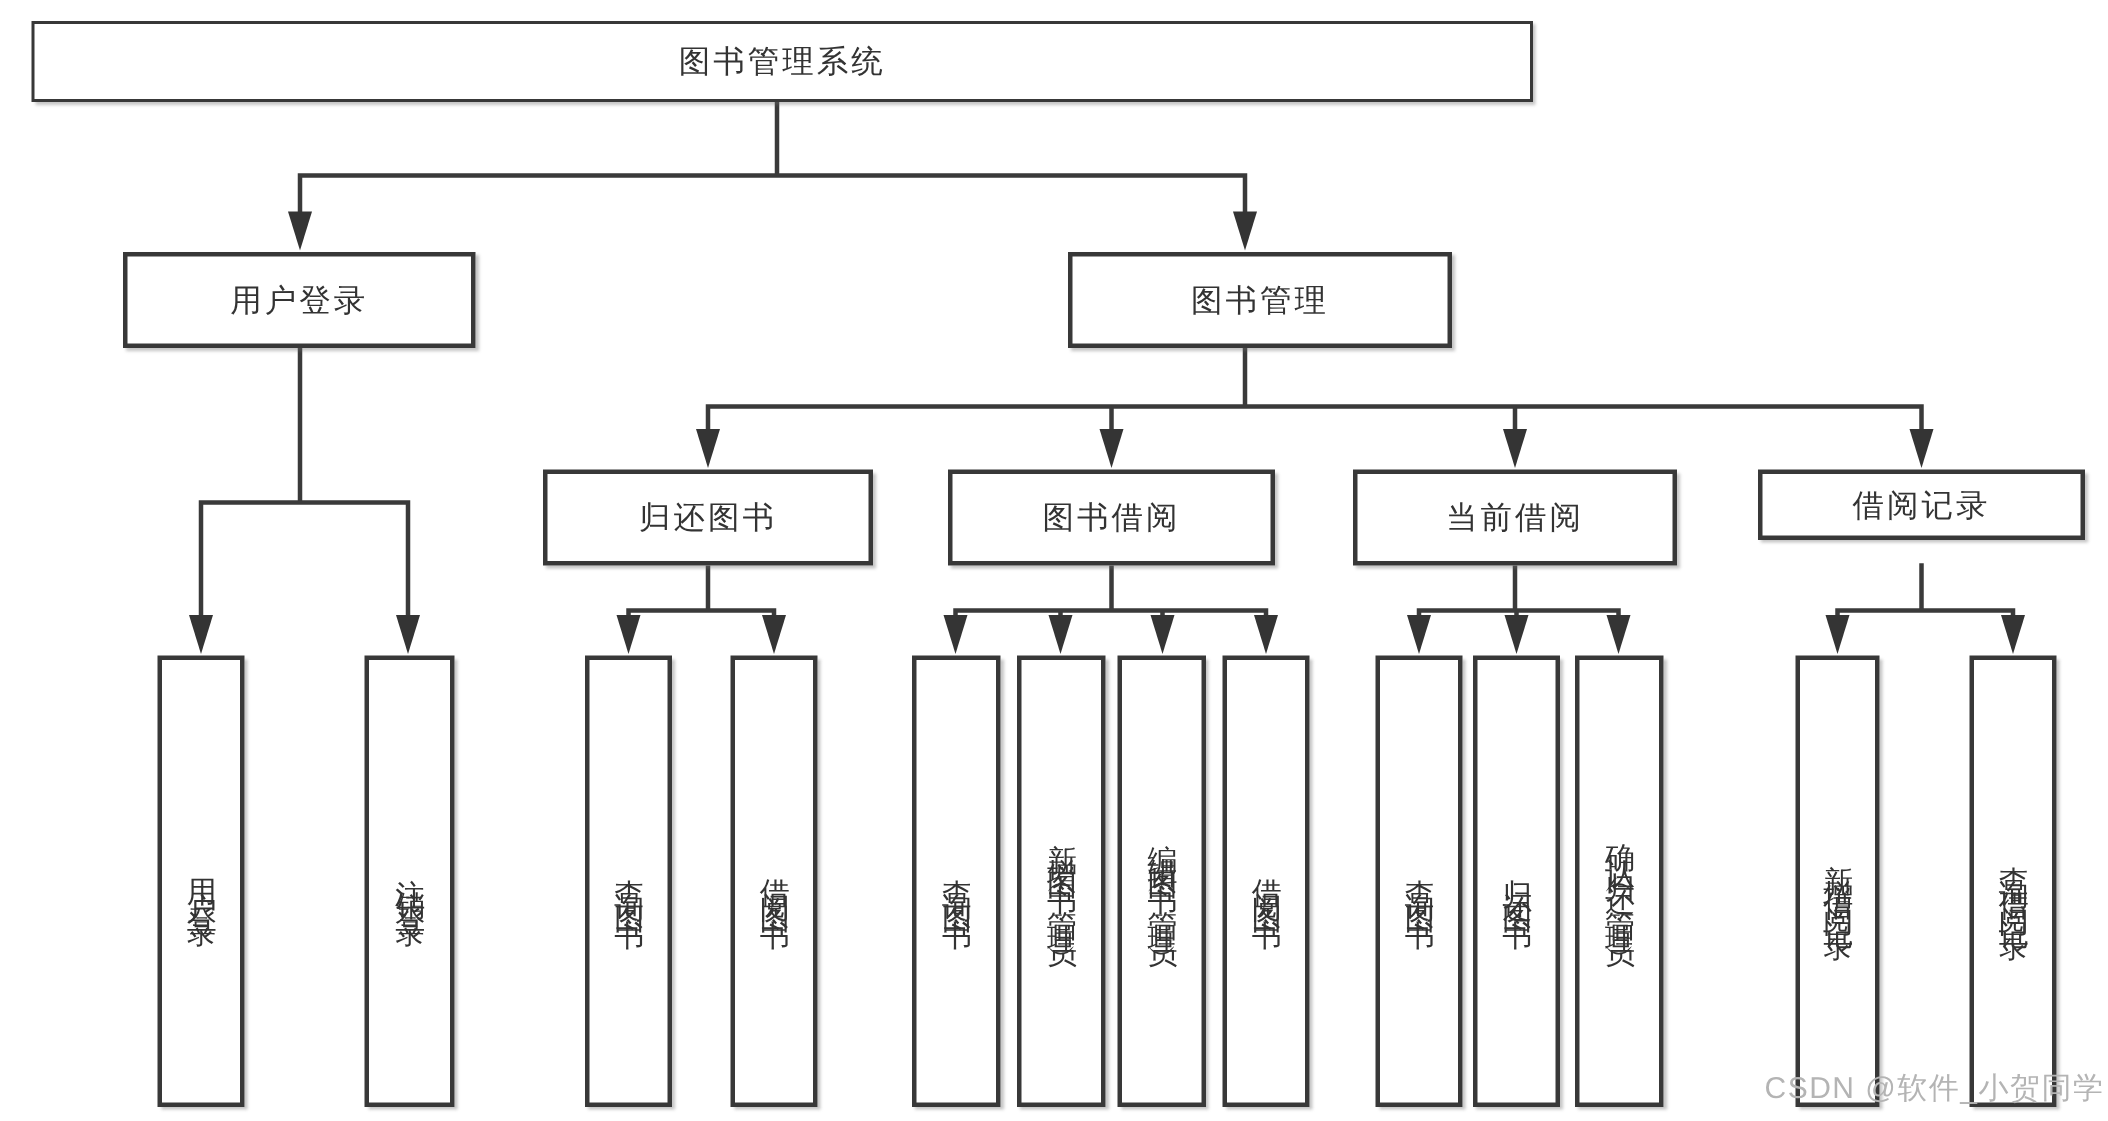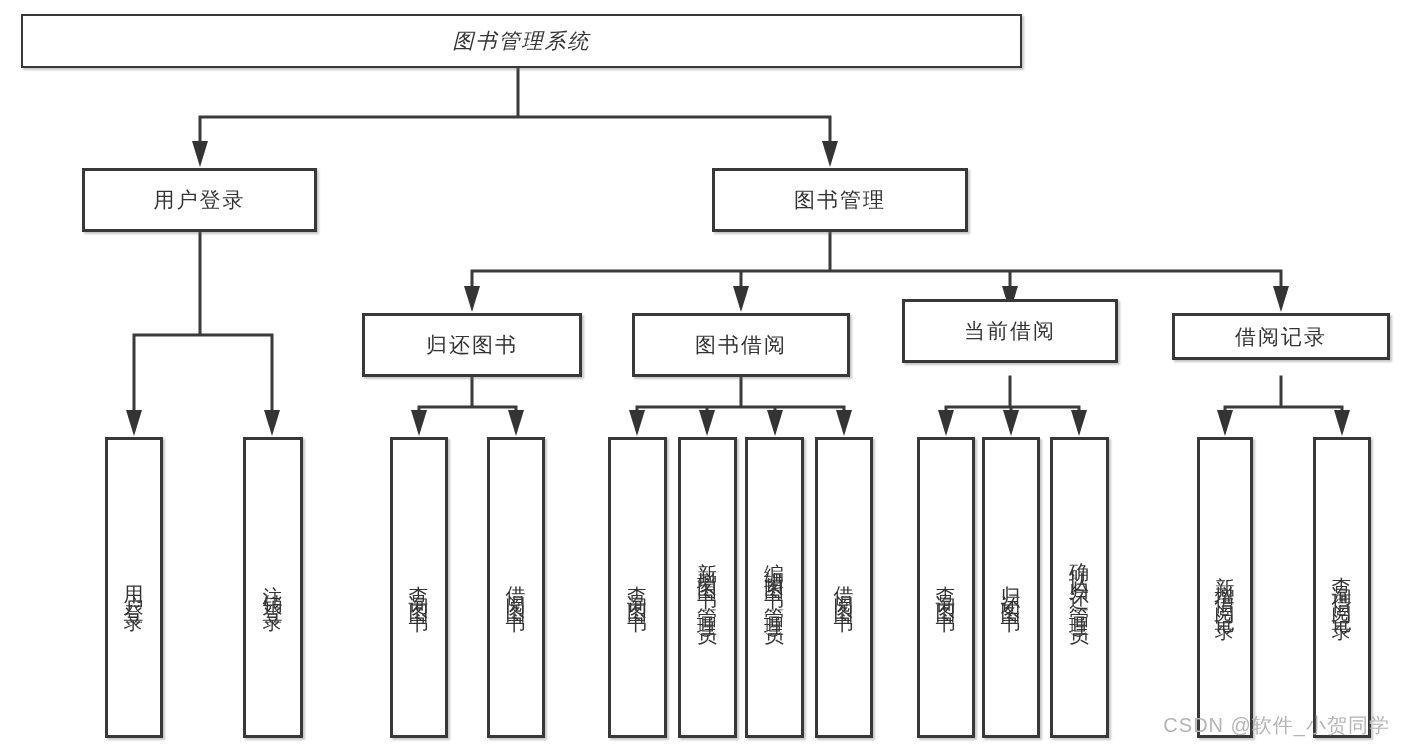--- a/index.html
+++ b/index.html
@@ -5,28 +5,28 @@
   html,body{margin:0;padding:0;background:#ffffff;}
   body{font-family:"Liberation Sans","DejaVu Sans",sans-serif;}
   .canvas{position:relative;width:1405px;height:747px;background:#ffffff;overflow:hidden;color:#333333;}
   .wires{position:absolute;left:0;top:0;}
   .box{
     position:absolute;box-sizing:border-box;
     border:3px solid #383838;background:#ffffff;
     display:flex;align-items:center;justify-content:center;
     box-shadow:2px 2px 2px rgba(110,110,110,0.40);
   }
-  .root{border-width:2px;font-style:italic;}
+  .root{border-width:2px;}
   .hbox{font-size:21px;letter-spacing:2px;white-space:nowrap;}
   .vbox span{
     writing-mode:vertical-rl;text-orientation:mixed;
     font-size:20px;line-height:1.1;letter-spacing:9px;
   }
   .watermark{
-    position:absolute;top:712px;right:15px;
+    position:absolute;top:712px;right:2px;
     font-size:20px;color:#b4b4b4;letter-spacing:1px;white-space:nowrap;z-index:5;
   }
 </style>
 </head>
 <body>
 
 <div class="canvas">
 
   <svg class="wires" width="1405" height="747" viewBox="0 0 1405 747" aria-hidden="true">
     <path d="M518,68 V117 M200,117 H830 M200,117 V144 M830,117 V144
@@ -69,21 +69,21 @@
   <div class="box hbox" style="left:712px;top:168px;width:256px;height:64px;">
     <span>图书管理</span>
   </div>
 
   <div class="box hbox" style="left:362px;top:313px;width:220px;height:64px;">
     <span>归还图书</span>
   </div>
   <div class="box hbox" style="left:632px;top:313px;width:218px;height:64px;">
     <span>图书借阅</span>
   </div>
-  <div class="box hbox" style="left:902px;top:299px;width:216px;height:64px;">
+  <div class="box hbox" style="left:902px;top:313px;width:216px;height:64px;">
     <span>当前借阅</span>
   </div>
   <div class="box hbox" style="left:1172px;top:313px;width:218px;height:47px;">
     <span>借阅记录</span>
   </div>
 
   <div class="box vbox" style="left:105px;top:437px;width:58px;height:301px;">
     <span>用户登录</span>
   </div>
   <div class="box vbox" style="left:243px;top:437px;width:60px;height:301px;">

